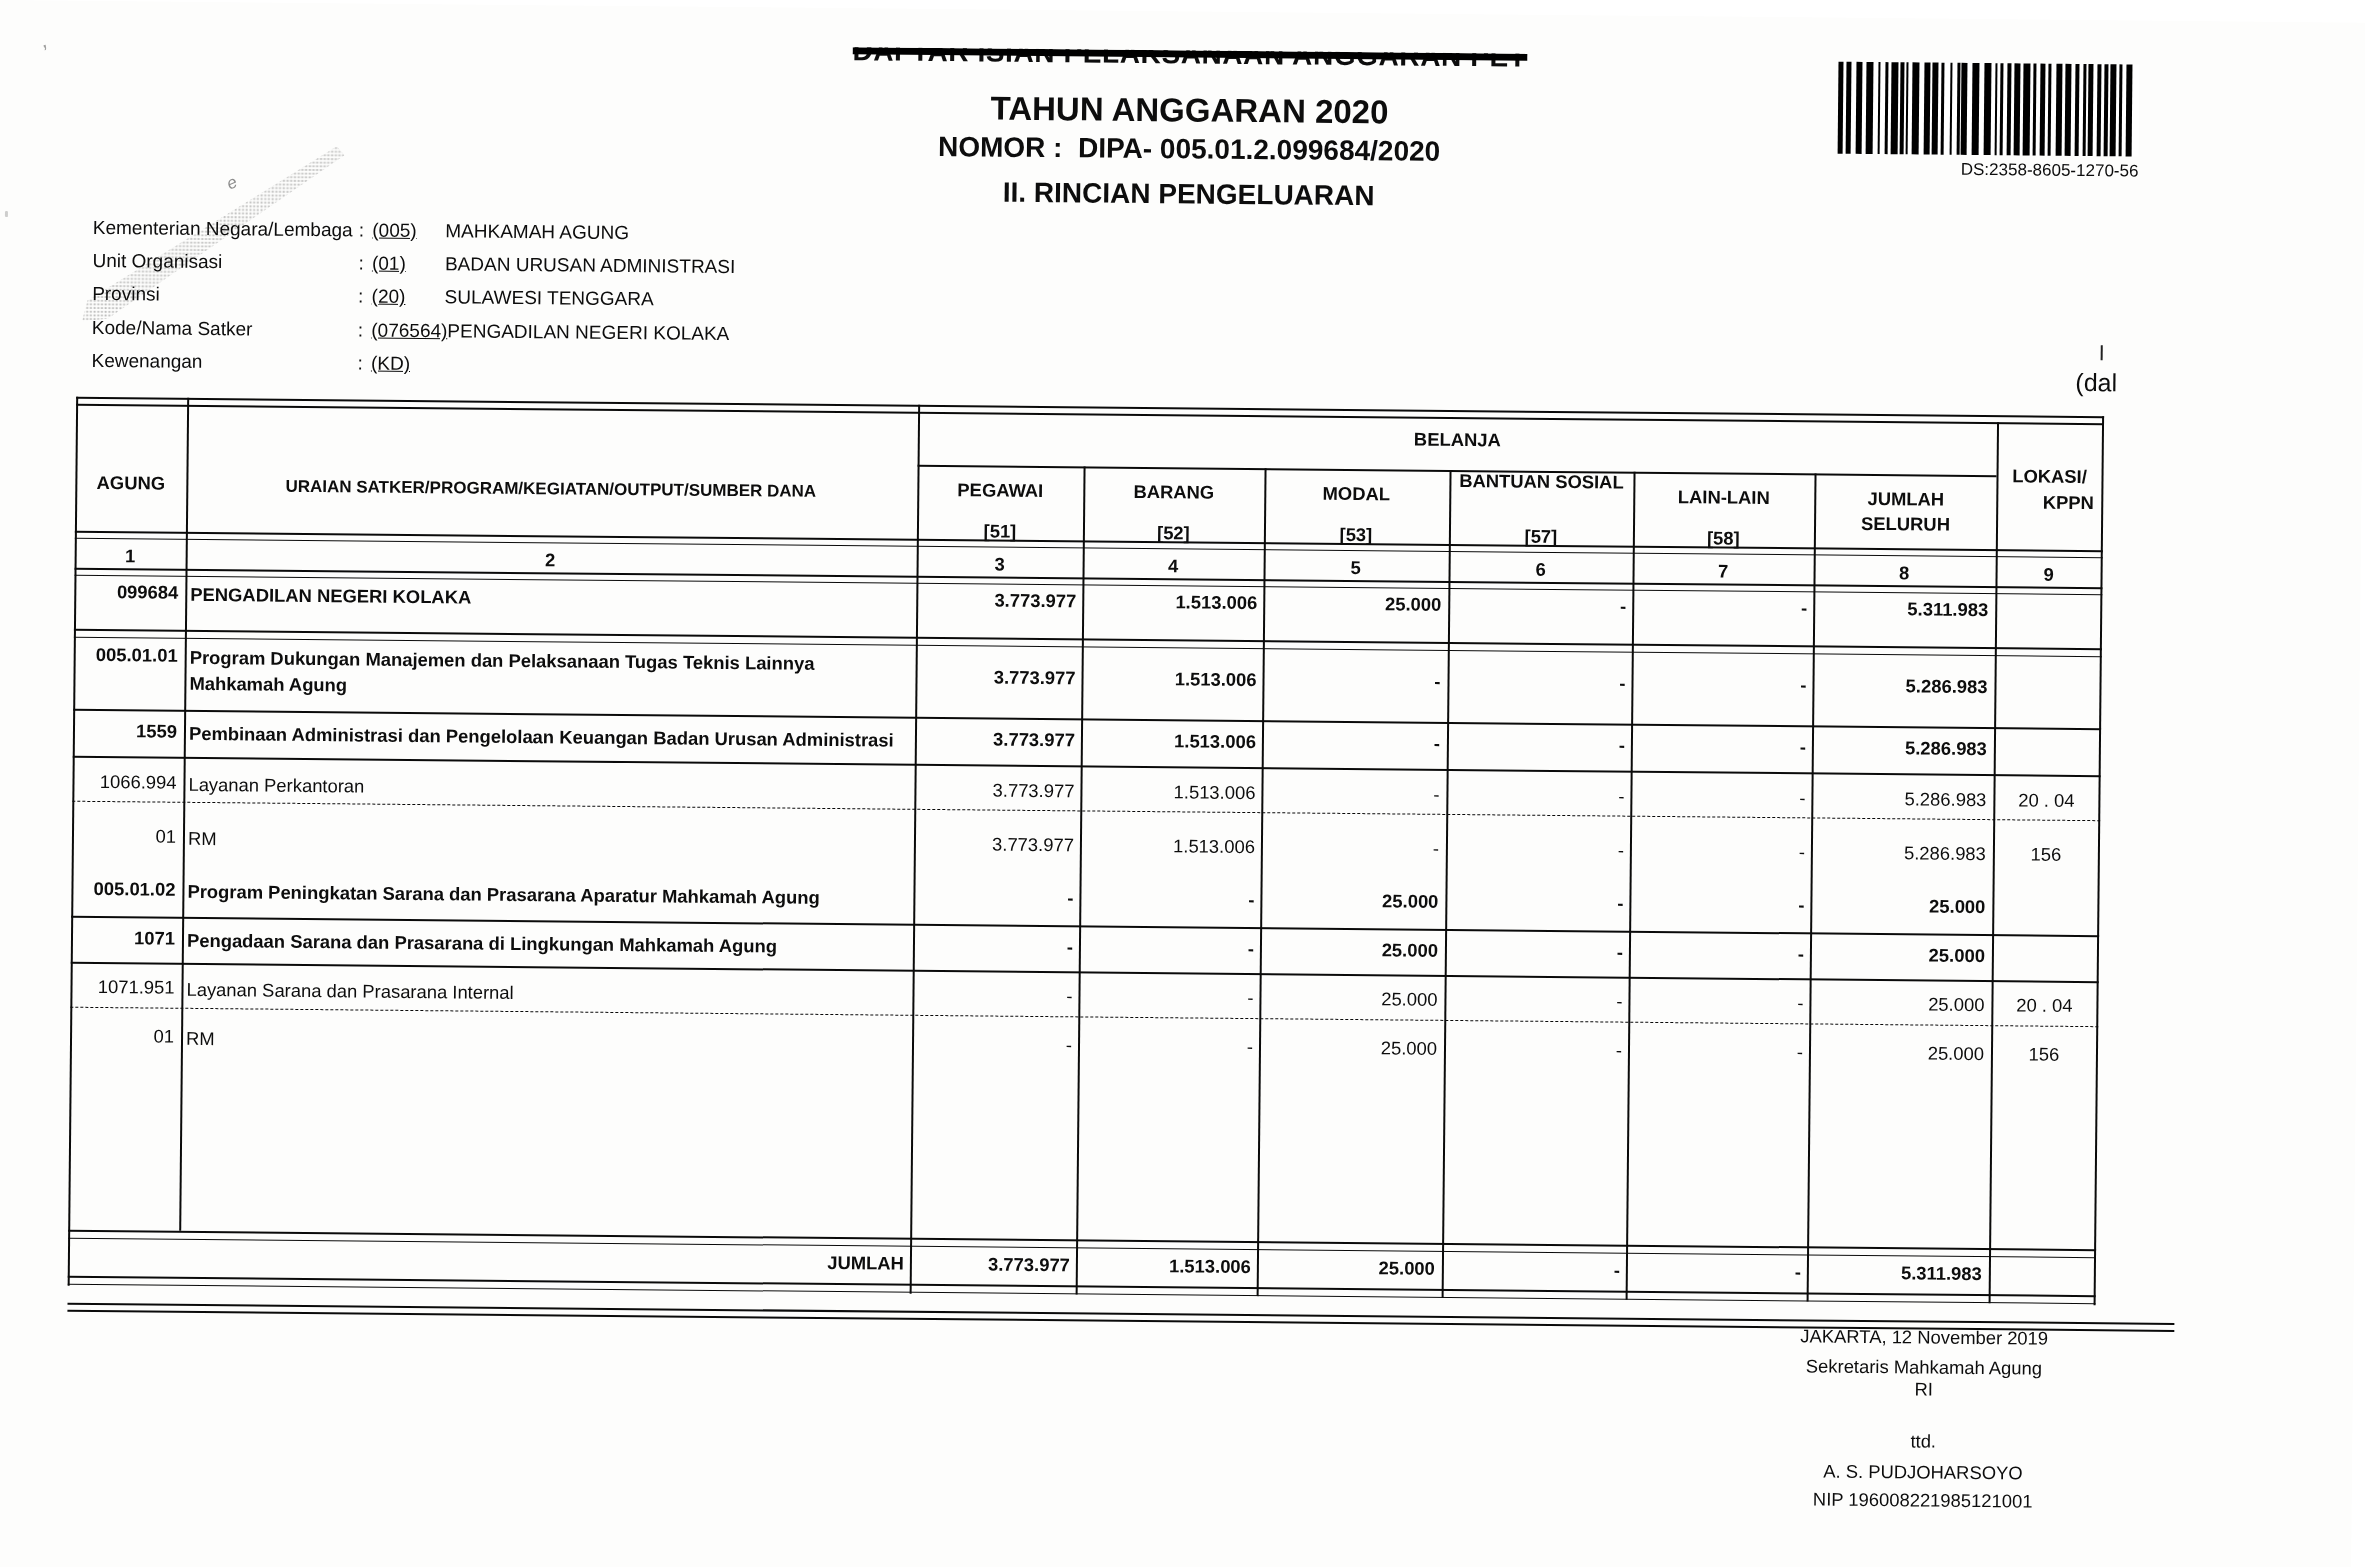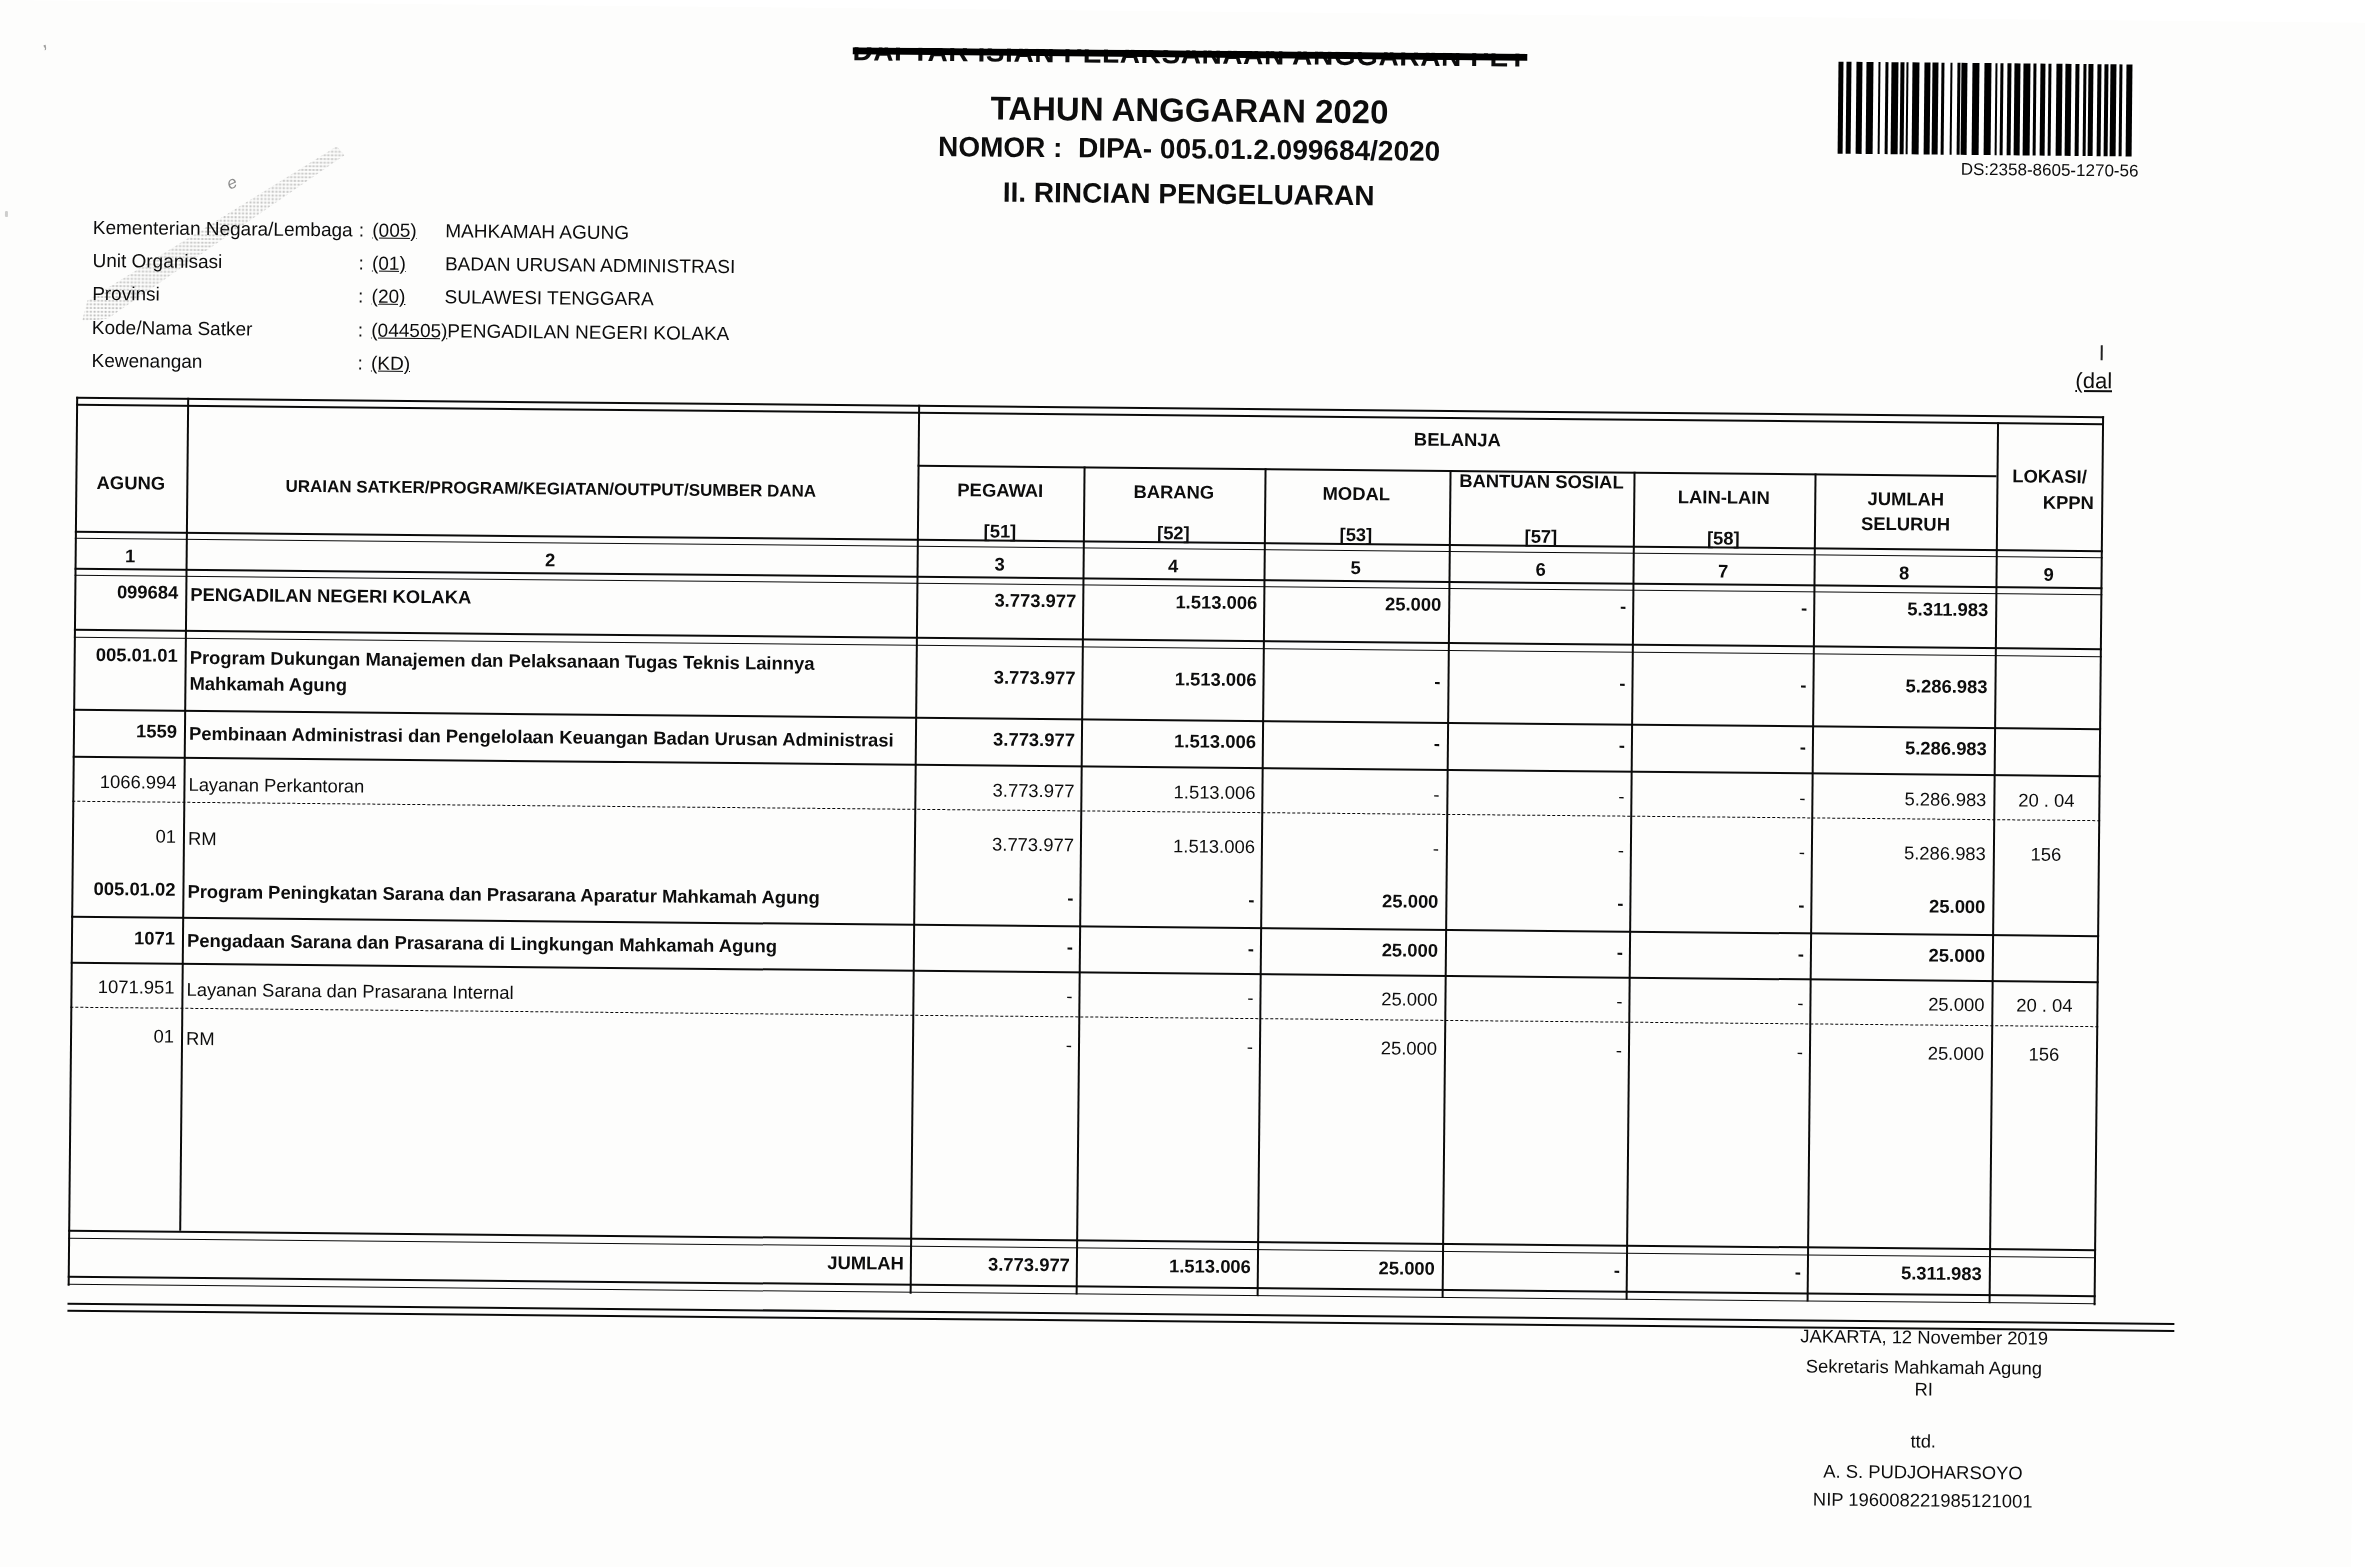--- a/index.html
+++ b/index.html
@@ -33,21 +33,21 @@
   #barcode{position:relative;width:301px;height:92px;background:#fff;}
   .barcode-label{margin-top:4.9px;text-align:right;font-size:17px;letter-spacing:0;}
 
   
   .meta{position:absolute;left:95px;top:216px;font-size:19px;}
   .meta .mrow{position:absolute;left:0;white-space:nowrap;}
   .meta .m-label{display:inline-block;width:266px;}
   .meta .m-colon{display:inline-block;width:13.5px;}
   .meta .m-code{display:inline-block;min-width:73px;text-decoration:underline;}
 
-  .dal-note{position:absolute;left:2079px;top:348px;font-size:22px;text-decoration:underline;}
+  .dal-note{position:absolute;left:2079px;top:348px;font-size:25px;}
 
   
   #table{position:absolute;left:80px;top:396px;width:2028px;height:902px;font-size:18.4px;}
   .vline{position:absolute;width:1.8px;background:#0a0a0a;}
   .hline{position:absolute;height:1.8px;background:#0a0a0a;}
   .hline.thin{height:1.2px;}
   .hdash{position:absolute;height:0;border-top:1.8px dashed #0a0a0a;}
 
   .hcell{position:absolute;text-align:center;font-weight:bold;font-size:18.4px;line-height:24.6px;}
   .hcell.small{font-size:17px;}
@@ -150,21 +150,21 @@
     <div class="mrow" style="top:0">
       <span class="m-label">Kementerian Negara/Lembaga</span><span class="m-colon">:</span><span class="m-code">(005)</span><span class="m-value">MAHKAMAH AGUNG</span>
     </div>
     <div class="mrow" style="top:33px">
       <span class="m-label">Unit Organisasi</span><span class="m-colon">:</span><span class="m-code">(01)</span><span class="m-value">BADAN URUSAN ADMINISTRASI</span>
     </div>
     <div class="mrow" style="top:66px">
       <span class="m-label">Provinsi</span><span class="m-colon">:</span><span class="m-code">(20)</span><span class="m-value">SULAWESI TENGGARA</span>
     </div>
     <div class="mrow" style="top:100px">
-      <span class="m-label">Kode/Nama Satker</span><span class="m-colon">:</span><span class="m-code">(044505)</span><span class="m-value">PENGADILAN NEGERI KOLAKA</span>
+      <span class="m-label">Kode/Nama Satker</span><span class="m-colon">:</span><span class="m-code">(076564)</span><span class="m-value">PENGADILAN NEGERI KOLAKA</span>
     </div>
     <div class="mrow" style="top:133px">
       <span class="m-label">Kewenangan</span><span class="m-colon">:</span><span class="m-code">(KD)</span><span class="m-value"></span>
     </div>
   </div>
 
   <div class="dal-note">(dal</div>
 
   <div id="table">
 

